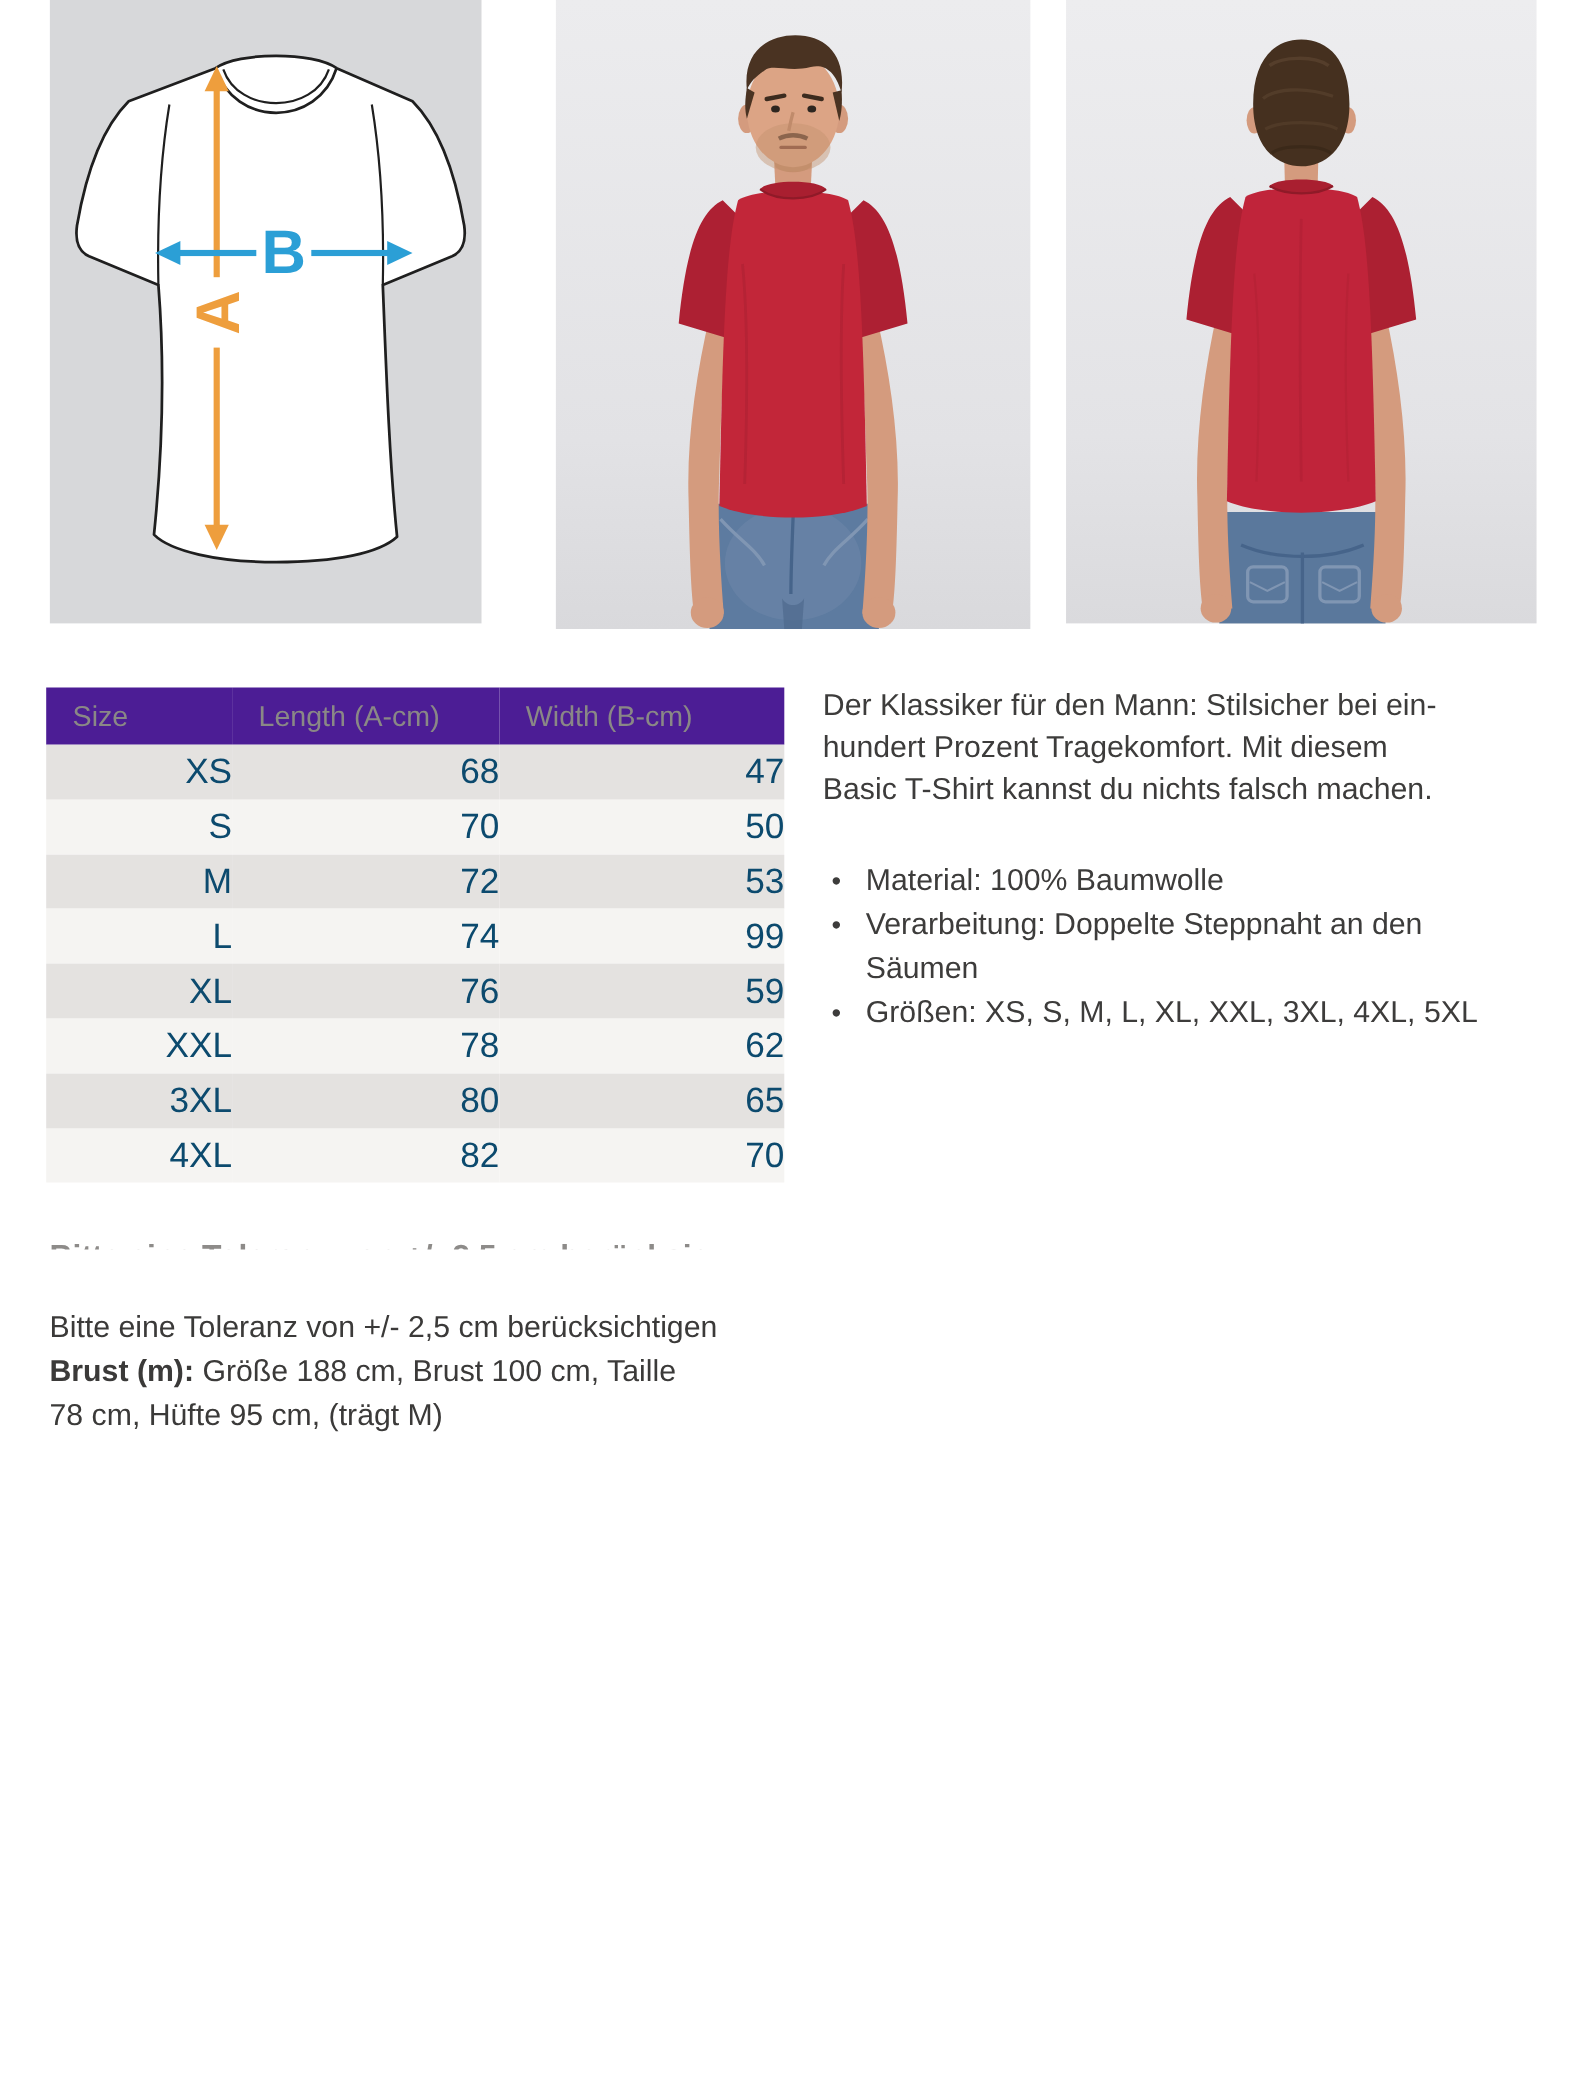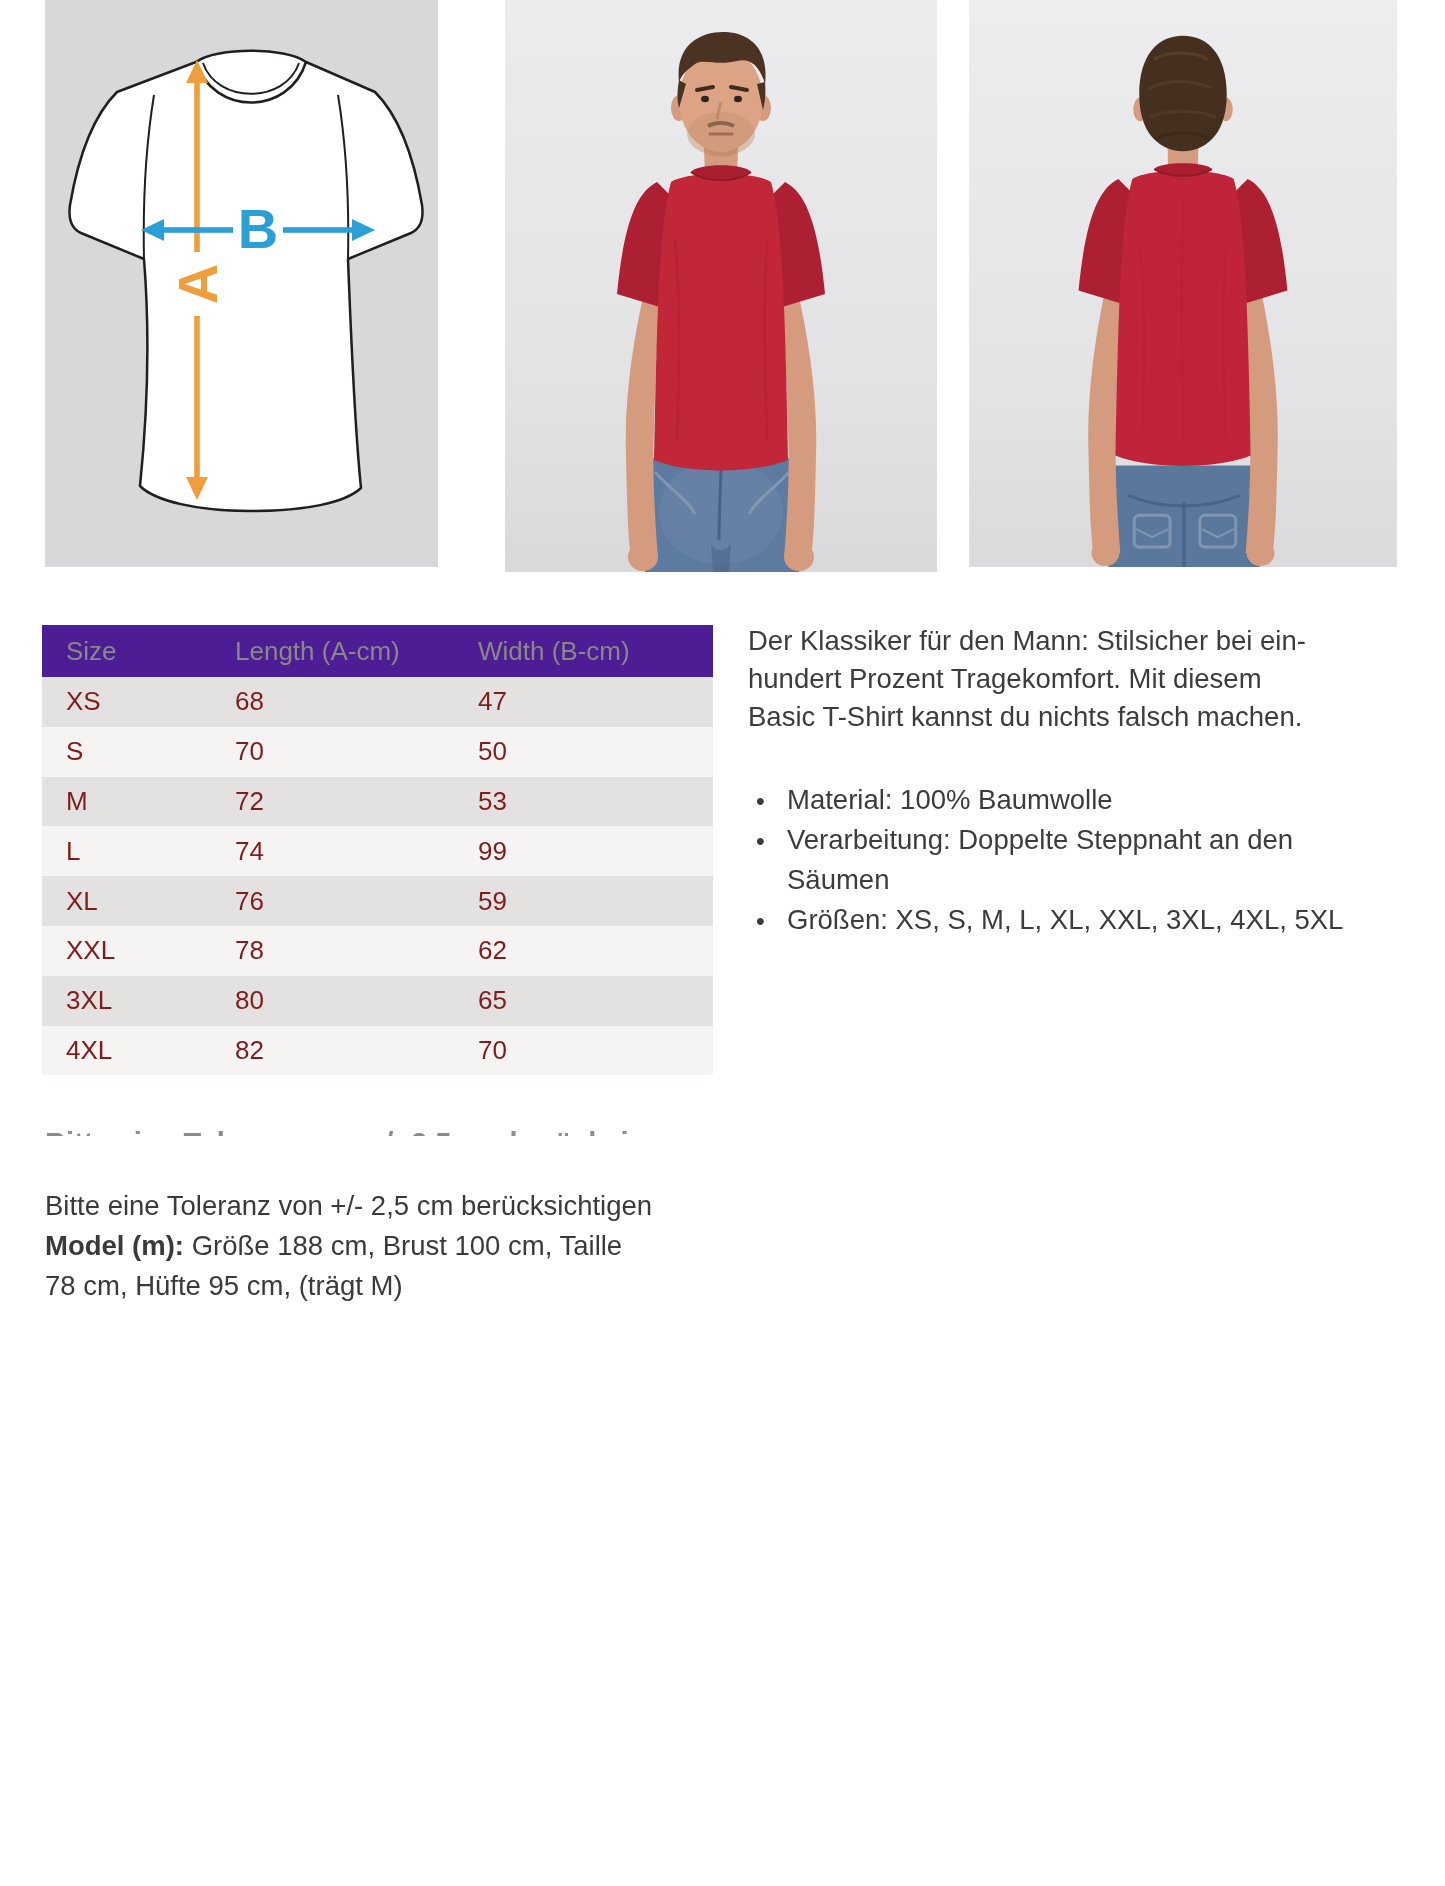--- a/index.html
+++ b/index.html
@@ -8,21 +8,21 @@
   figure{position:absolute;margin:0;overflow:hidden;}
   figure svg{display:block;width:100%;height:100%;}
   .fig-diagram{left:45px;top:0;width:393px;height:567px;}
   .fig-front{left:505px;top:0;width:432px;height:572px;}
   .fig-back{left:968px;top:0;width:430px;height:567px;}
 
   
   .size-table{position:absolute;left:42px;top:625px;width:671px;border-collapse:collapse;table-layout:fixed;}
   .size-table th,.size-table td{text-align:left;padding:0 0 0 24px;font-weight:400;vertical-align:middle;}
   .size-table th{height:52px;font-size:26px;color:#8a8886;background:#4c1d95;}
-  .size-table td{height:49.8px;font-size:26px;color:#7f1d1d;}
+  .size-table td{height:49.8px;font-size:32px;color:#0c4a6e;text-align:right;}
   .size-table tbody tr:nth-child(odd) td{background:#e4e2e0;}
   .size-table tbody tr:nth-child(even) td{background:#f5f4f2;}
 
   
   .ghost{position:absolute;left:45px;top:1127px;width:600px;height:9px;overflow:hidden;}
   .ghost span{display:block;font-size:29px;font-weight:600;color:#8d8b89;white-space:nowrap;}
 
   
   .desc{position:absolute;left:748px;top:622px;width:672px;color:#3d3c3b;}
   .desc .intro{margin:0;font-size:27.5px;line-height:38px;white-space:pre-line;}
@@ -247,15 +247,15 @@
   <ul id="bullet-list">
       <li>Material: 100% Baumwolle</li>
       <li>Verarbeitung: Doppelte Steppnaht an den
 Säumen</li>
       <li>Größen: XS, S, M, L, XL, XXL, 3XL, 4XL, 5XL</li>
     </ul>
 </section>
 
 <section class="notes">
   <p>Bitte eine Toleranz von +/- 2,5 cm berücksichtigen</p>
-  <p class="model-line"><span class="bold">Model (m):</span><span> Größe 188 cm, Brust 100 cm, Taille
+  <p class="model-line"><span class="bold">Brust (m):</span><span> Größe 188 cm, Brust 100 cm, Taille
 78 cm, Hüfte 95 cm, (trägt M)</span></p>
 </section>
 
 </body></html>

